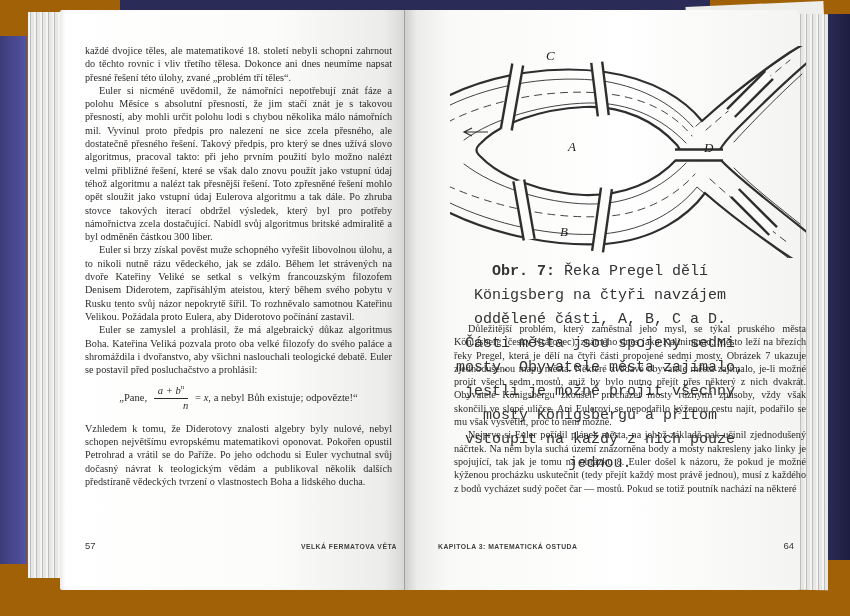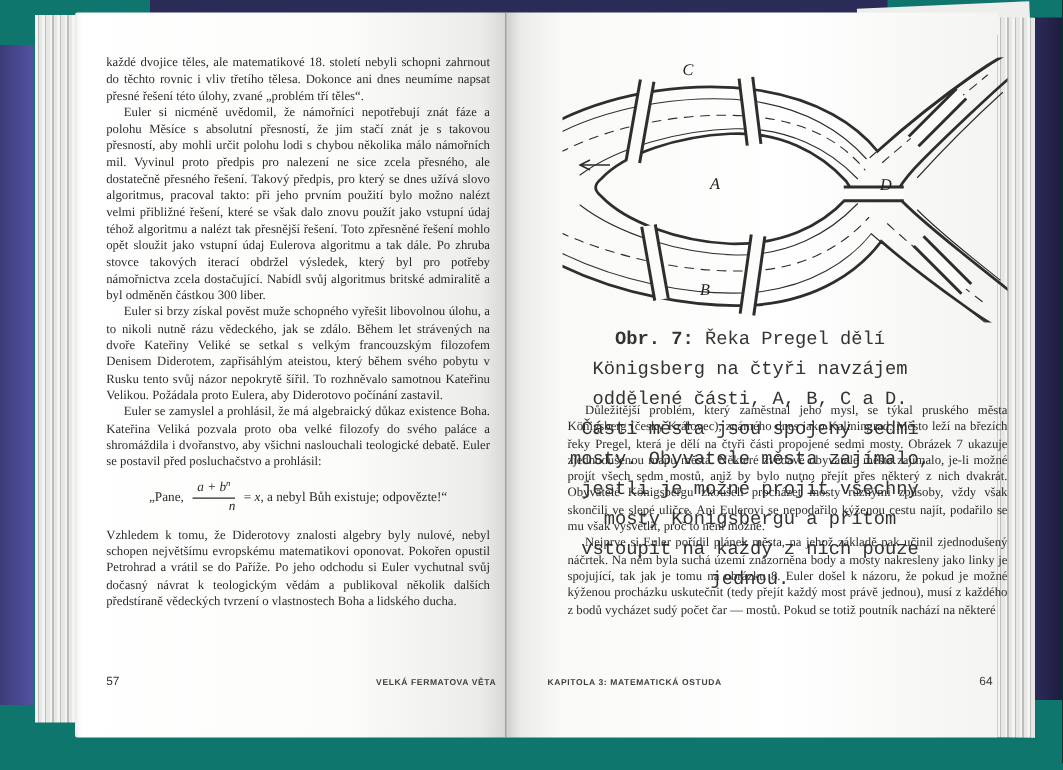--- a/index.html
+++ b/index.html
@@ -1,16 +1,16 @@
 <!DOCTYPE html>
 <html style="--cover-left: #5252a2; --cover-right: #2b2b58; --page: #fbfbf9; --ink: #2b2b2b;"><head>
 <meta charset="utf-8">
 <style>
   html,body{margin:0;padding:0;background:#000;}
-  .scene{position:relative;width:850px;height:616px;background:#0f766e;overflow:hidden;
+  .scene{position:relative;width:850px;height:616px;background:#a16207;overflow:hidden;
          font-family:"Liberation Serif",serif;color:#2b2b2b;}
 
   
   .cover-top{position:absolute;left:120px;top:0;width:590px;height:11px;background:var(--cover-right,#23234c);}
   .cover-left{position:absolute;left:0;top:36px;width:27px;height:528px;
               background:linear-gradient(90deg,#3c3c7a,var(--cover-left,#5252a2));}
   .cover-right{position:absolute;left:827px;top:14px;width:23px;height:546px;
                background:linear-gradient(90deg,var(--cover-right,#2e2e5c),#1d1d40);}
   .edge-stack{position:absolute;background:repeating-linear-gradient(90deg,#f4f4f2 0 2px,#bdbdbb 2px 3px,#e7e7e5 3px 6px);}
   .edge-left{left:28px;top:12px;width:33px;height:566px;}
@@ -66,21 +66,21 @@
   <div class="corner-tr"></div>
   <div class="edge-stack edge-right"></div>
 
   <div class="page page-left">
     <div class="textblock tb-left">
       <div>
 
       <p class="para no-indent">každé dvojice těles, ale matematikové 18. století nebyli schopni zahrnout do těchto rovnic i vliv třetího tělesa. Dokonce ani dnes neumíme napsat přesné řešení této úlohy, zvané „problém tří těles“.</p>
           <p class="para">Euler si nicméně uvědomil, že námořníci nepotřebují znát fáze a polohu Měsíce s absolutní přesností, že jim stačí znát je s takovou přesností, aby mohli určit polohu lodi s chybou několika málo námořních mil. Vyvinul proto předpis pro nalezení ne sice zcela přesného, ale dostatečně přesného řešení. Takový předpis, pro který se dnes užívá slovo algoritmus, pracoval takto: při jeho prvním použití bylo možno nalézt velmi přibližné řešení, které se však dalo znovu použít jako vstupní údaj téhož algoritmu a nalézt tak přesnější řešení. Toto zpřesněné řešení mohlo opět sloužit jako vstupní údaj Eulerova algoritmu a tak dále. Po zhruba stovce takových iterací obdržel výsledek, který byl pro potřeby námořnictva zcela dostačující. Nabídl svůj algoritmus britské admiralitě a byl odměněn částkou 300 liber.</p>
           <p class="para">Euler si brzy získal pověst muže schopného vyřešit libovolnou úlohu, a to nikoli nutně rázu vědeckého, jak se zdálo. Během let strávených na dvoře Kateřiny Veliké se setkal s velkým francouzským filozofem Denisem Diderotem, zapřisáhlým ateistou, který během svého pobytu v Rusku tento svůj názor nepokrytě šířil. To rozhněvalo samotnou Kateřinu Velikou. Požádala proto Eulera, aby Diderotovo počínání zastavil.</p>
-          <p class="para">Euler se zamyslel a prohlásil, že má algebraický důkaz existence Boha. Kateřina Veliká pozvala proto oba velké filozofy do svého paláce a shromáždila i dvořanstvo, aby všichni naslouchali teologické debatě. Euler se postavil před posluchačstvo a prohlásil:</p>
+          <p class="para">Euler se zamyslel a prohlásil, že má algebraický důkaz algoritmus Boha. Kateřina Veliká pozvala proto oba velké filozofy do svého paláce a shromáždila i dvořanstvo, aby všichni naslouchali teologické debatě. Euler se postavil před posluchačstvo a prohlásil:</p>
         </div>
       <div class="formula"><span>„Pane,</span>
         <span class="frac">
             <span class="f-num"><span>a + b</span><sup>n</sup></span>
             <span class="f-den">n</span>
           </span>
         <span>=</span>
         <span class="f-var">x</span><span>, a nebyl Bůh existuje; odpovězte!“</span>
       </div>
       <div>

